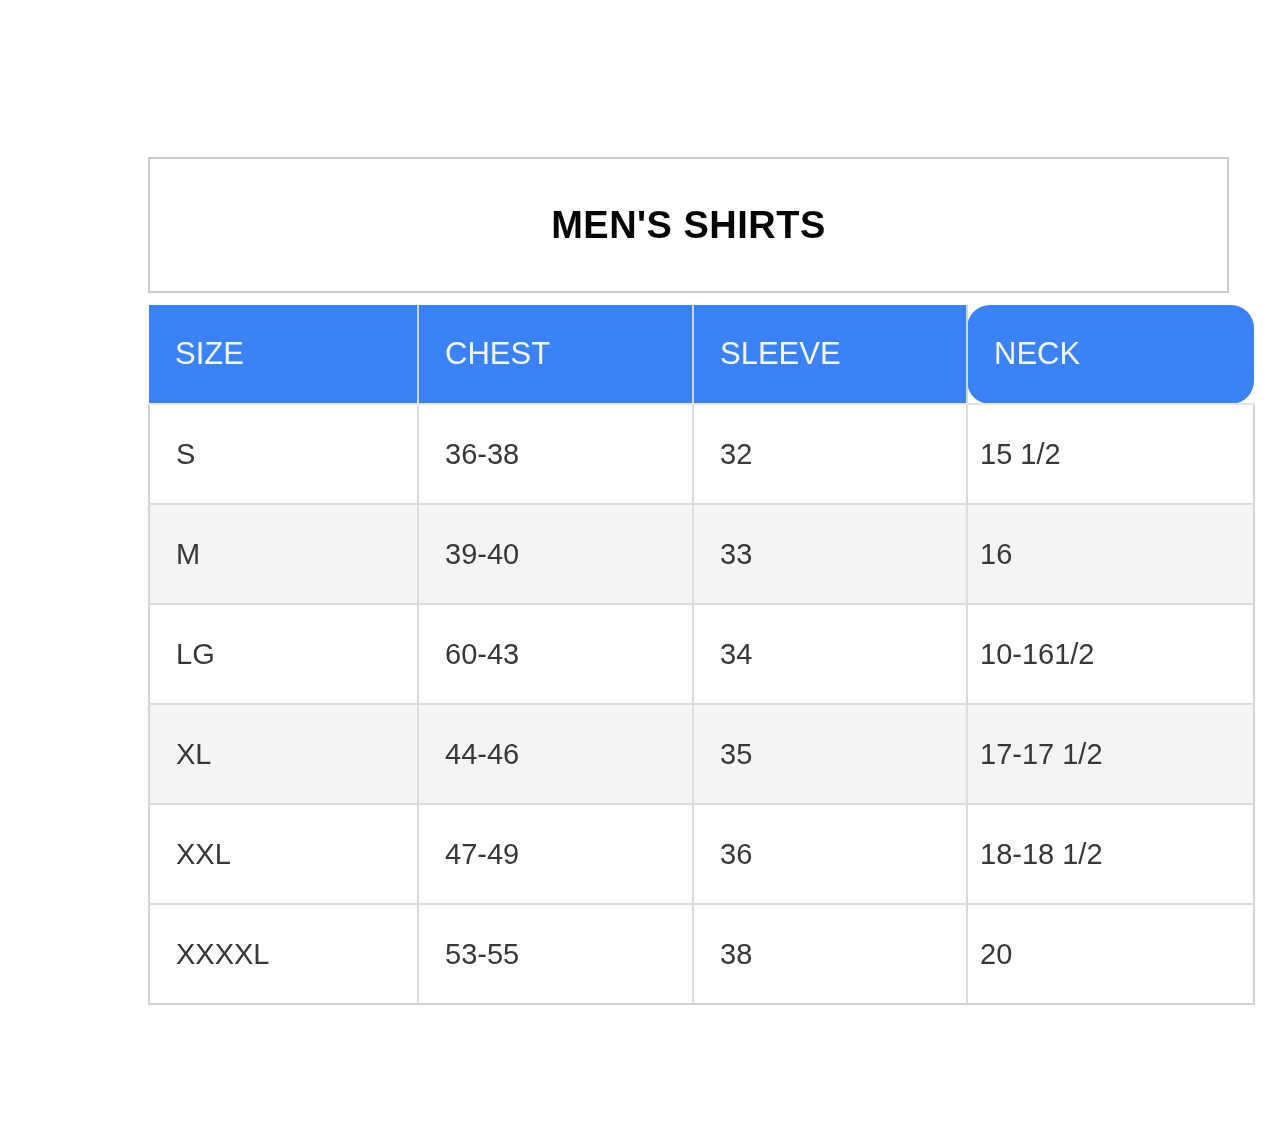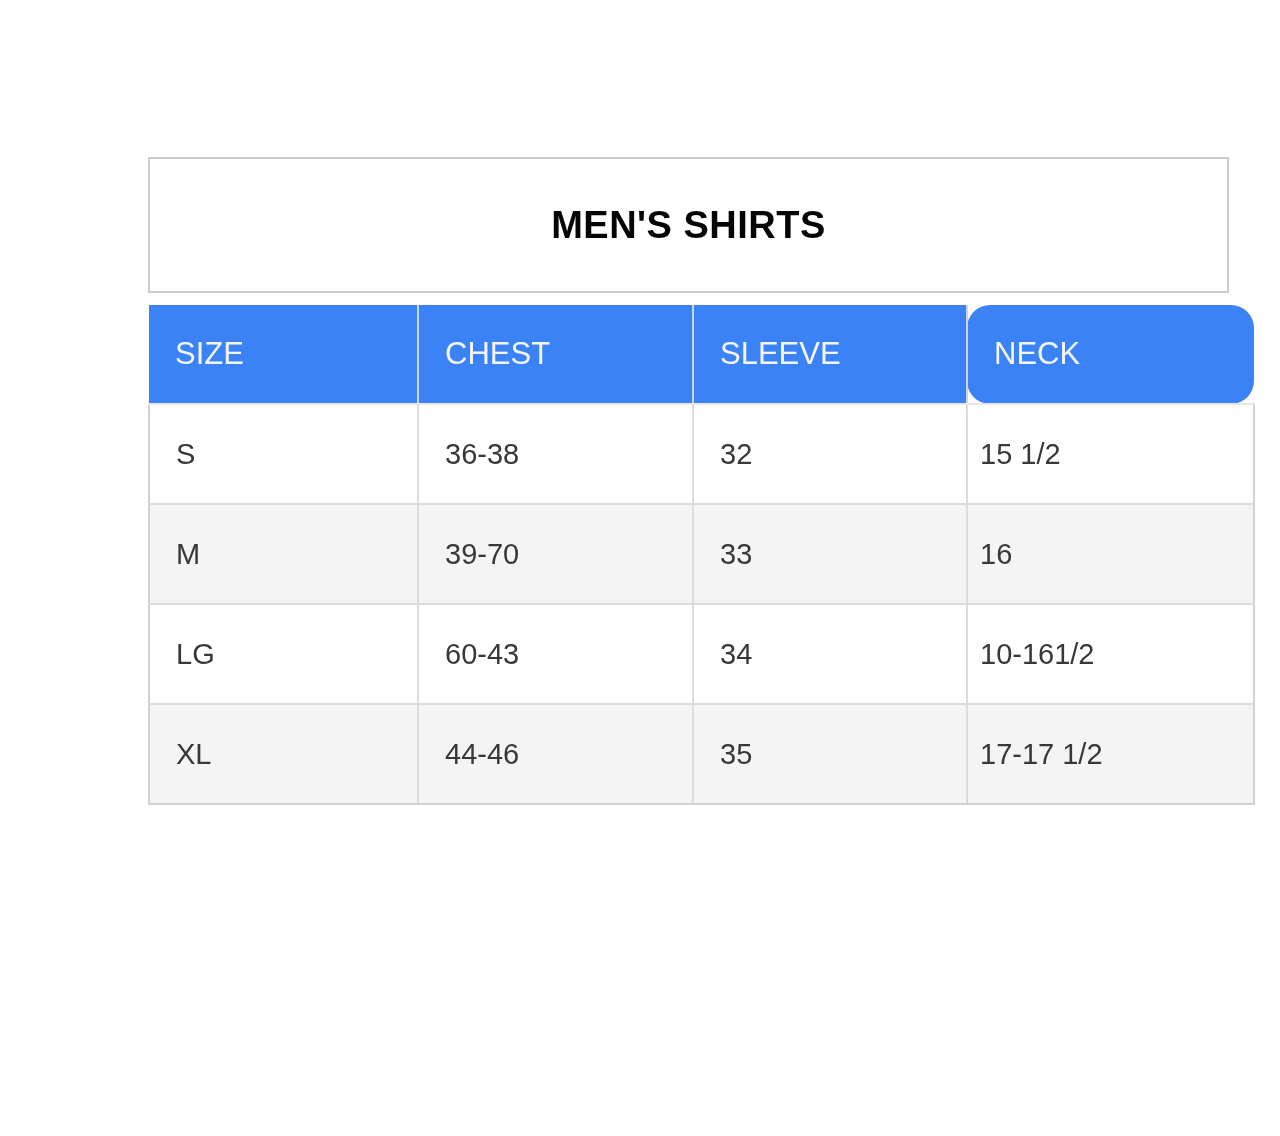--- a/index.html
+++ b/index.html
@@ -111,33 +111,45 @@
       </thead>
       <tbody>
         <tr>
           <td>S</td>
           <td>36-38</td>
           <td>32</td>
           <td>15 1/2</td>
         </tr>
         <tr class="alt">
           <td>M</td>
-          <td>39-70</td>
+          <td>39-40</td>
           <td>33</td>
           <td>16</td>
         </tr>
         <tr>
           <td>LG</td>
           <td>60-43</td>
           <td>34</td>
           <td>10-161/2</td>
         </tr>
         <tr class="alt">
           <td>XL</td>
           <td>44-46</td>
           <td>35</td>
           <td>17-17 1/2</td>
         </tr>
+        <tr>
+          <td>XXL</td>
+          <td>47-49</td>
+          <td>36</td>
+          <td>18-18 1/2</td>
+        </tr>
+        <tr>
+          <td>XXXXL</td>
+          <td>53-55</td>
+          <td>38</td>
+          <td>20</td>
+        </tr>
       </tbody>
     </table>
 
   </div>
 </div>
 
 </body></html>

